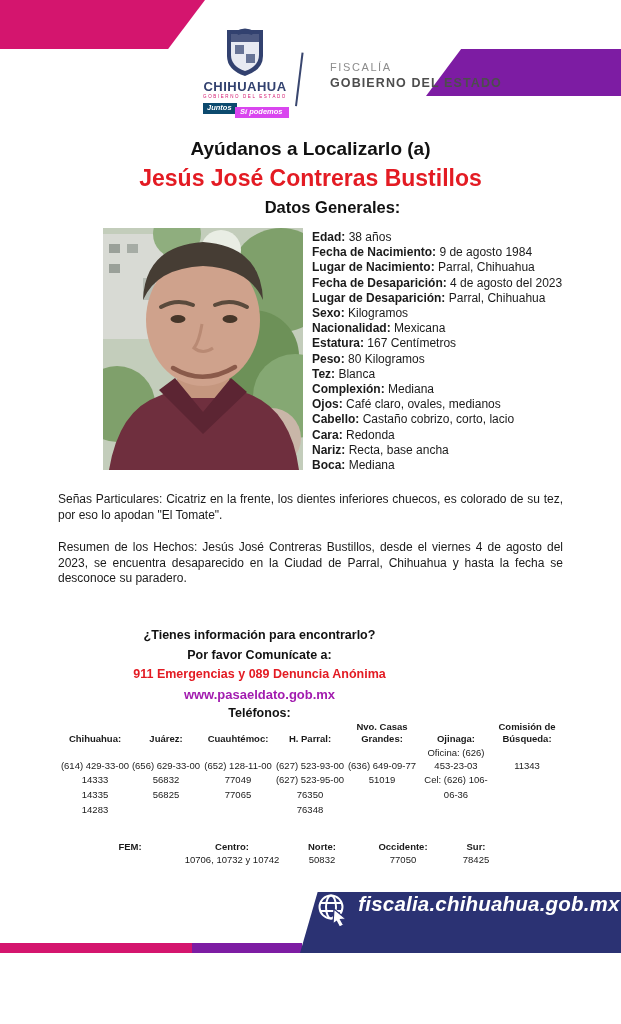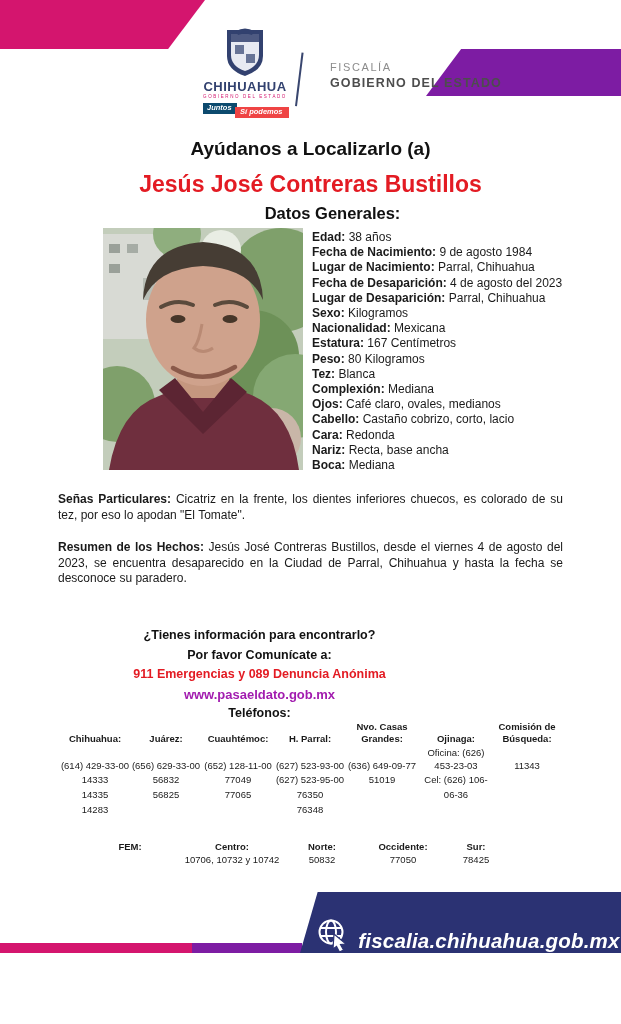--- a/index.html
+++ b/index.html
@@ -11,43 +11,43 @@
               clip-path:polygon(0 0,100% 0,82% 100%,0 100%);}
   .purple-shape{position:absolute;left:426px;top:49px;width:195px;height:47px;background:#7d1ca3;
               clip-path:polygon(18% 0,100% 0,100% 100%,0 100%);}
   .logo-block{position:absolute;left:193px;top:28px;width:104px;text-align:center;line-height:1;}
   .shield{display:block;margin:0 auto 2px auto;}
   .logo-name{font-size:13px;font-weight:bold;color:#32416f;letter-spacing:.5px;}
   .logo-sub{font-size:4.5px;color:#d4156e;letter-spacing:1.6px;margin-top:2px;}
   .badges{margin-top:3px;position:relative;height:16px;}
   .badge1{position:absolute;left:10px;top:0;background:#0c4a6e;color:#fff;font-style:italic;
           font-weight:bold;font-size:7.5px;padding:1.5px 5px 2px 4px;}
-  .badge2{position:absolute;left:42px;top:4px;background:#ef4444;color:#fff;font-style:italic;
+  .badge2{position:absolute;left:42px;top:4px;background:#d946ef;color:#fff;font-style:italic;
           font-weight:bold;font-size:7.5px;padding:1.5px 6px 2px 5px;}
   .diag-line{position:absolute;left:295px;top:52px;width:1.6px;height:54px;background:#39466f;
              transform:rotate(7deg);transform-origin:bottom left;}
   .agency{position:absolute;left:330px;top:62px;line-height:1;}
   .agency-l1{font-size:11px;color:#8c8c8c;letter-spacing:1.6px;}
   .agency-l2{font-size:12.5px;font-weight:bold;color:#4d4d4d;letter-spacing:1.1px;margin-top:4px;}
 
   
   .titles{position:absolute;left:0;top:138px;width:621px;text-align:center;line-height:1.15;}
   .help-line{font-size:19px;font-weight:bold;color:#111;}
-  .person-name{font-size:23px;font-weight:bold;color:#e31b23;margin-top:11px;}
+  .person-name{font-size:23px;font-weight:bold;color:#e31b23;margin-top:5px;}
   .section-heading{font-size:16.5px;font-weight:bold;color:#111;margin-top:7px;padding-left:44px;}
 
   
   .photo{position:absolute;left:103px;top:228px;width:200px;height:242px;filter:blur(.4px);}
   .fields{position:absolute;left:312px;top:230px;width:300px;font-size:12px;line-height:15.2px;}
   .fl{font-weight:bold;}
 
   
   .paras{position:absolute;left:58px;top:492px;width:505px;font-size:12px;line-height:15.5px;}
   .para{text-align:justify;margin-bottom:17px;}
-  .pl{font-weight:bold;}
+  .pl{font-weight:normal;}
 
   
   .contact{position:absolute;left:0;top:626px;width:519px;text-align:center;line-height:19.5px;}
   .c-bold{font-size:12.5px;font-weight:bold;color:#111;}
   .c-red{font-size:12.5px;font-weight:bold;color:#e31b23;}
   .c-web{font-size:13px;font-weight:bold;color:#a21caf;}
 
   
   .phones{position:absolute;left:60px;top:718px;width:500px;display:grid;
           grid-template-columns:70px 72px 72px 72px 72px 76px 66px;font-size:9.5px;}
@@ -59,21 +59,21 @@
 
   .regional{position:absolute;left:0;top:840px;width:621px;height:34px;font-size:9.5px;}
   .reg-item{position:absolute;transform:translateX(-50%);text-align:center;line-height:13px;}
   .reg-title{font-weight:bold;}
 
   
   .stripe-pink{position:absolute;left:0;top:943px;width:192px;height:10px;background:#d4156e;}
   .stripe-purple{position:absolute;left:192px;top:943px;width:110px;height:10px;background:#7d1ca3;}
   .navy-banner{position:absolute;left:300px;top:892px;width:321px;height:61px;background:#2b3273;
                clip-path:polygon(5.5% 0,100% 0,100% 100%,0 100%);
-               display:flex;align-items:flex-end;justify-content:center;gap:9px;padding-left:14px;box-sizing:border-box;}
+               display:flex;align-items:flex-start;justify-content:center;gap:9px;padding-left:14px;box-sizing:border-box;}
   .footer-url{color:#fff;font-size:20.5px;font-weight:bold;font-style:italic;letter-spacing:.2px;}
 </style>
 </head>
 <body>
 
 <div class="page">
 
   <div class="pink-shape"></div>
   <div class="purple-shape"></div>
 

